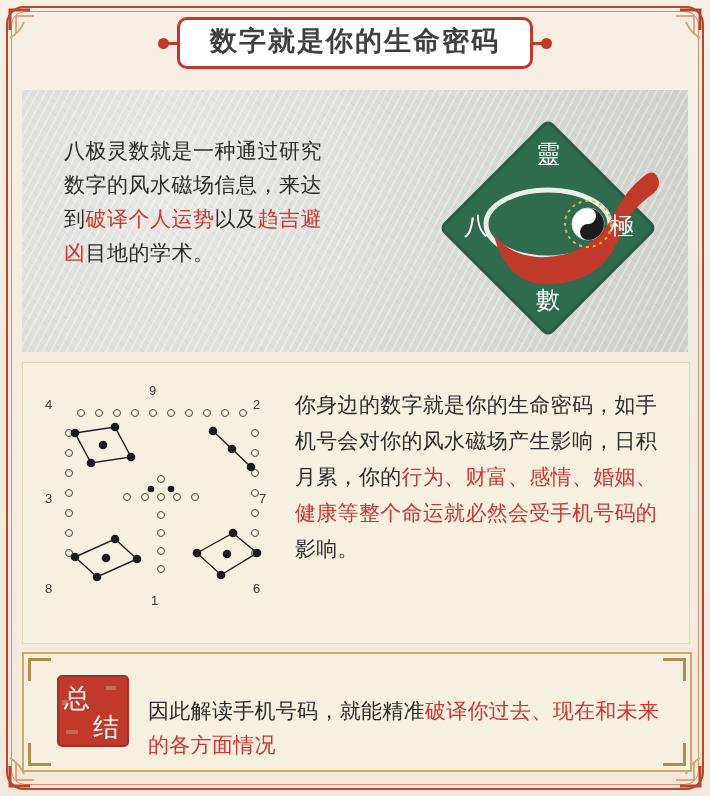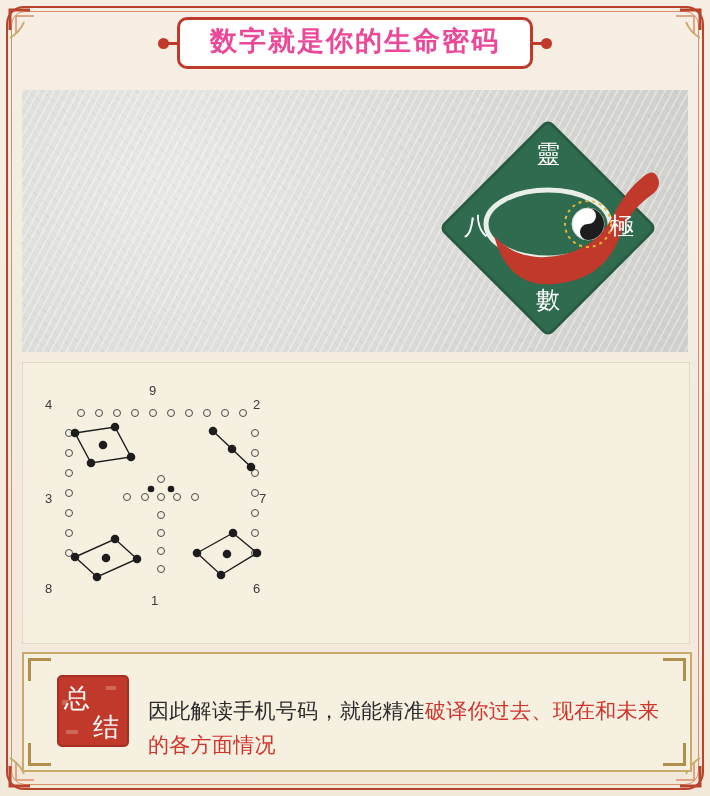--- a/index.html
+++ b/index.html
@@ -61,21 +61,21 @@
   .title-box {
     position: relative;
     border: 3px solid #c0392b;
     border-radius: 10px;
     background: #ffffff;
     padding: 7px 30px 9px 30px;
   }
   .title-box .title-text {
     font-size: 27px;
     font-weight: bold;
-    color: #ec4899;
+    color: #404040;
     letter-spacing: 2px;
     line-height: 1.1;
     white-space: nowrap;
   }
   .dot {
     position: absolute;
     width: 11px;
     height: 11px;
     background: #c0392b;
     border-radius: 50%;
@@ -247,20 +247,21 @@
     <div class="title-box">
       <span class="dot-bar bar-l"></span>
       <span class="dot-bar bar-r"></span>
       <span class="dot dot-l"></span>
       <span class="dot dot-r"></span>
       <div class="title-text">数字就是你的生命密码</div>
     </div>
   </div>
 
   <div class="panel-photo">
+    <div class="photo-text" id="intro-paragraph"><span>八极灵数就是一种通过研究数字的风水磁场信息，来达到</span><span class="hl">破译个人运势</span><span>以及</span><span class="hl">趋吉避凶</span><span>目地的学术。</span></div>
 
     <div class="diamond">
       <svg width="232" height="232" viewBox="0 0 232 232">
         <g transform="translate(116,116) rotate(45) translate(-76,-76)">
           <rect x="0" y="0" width="152" height="152" rx="6" fill="#2f6b4f"></rect>
           <rect x="0" y="0" width="152" height="152" rx="6" fill="none" stroke="#275b43" stroke-width="3"></rect>
         </g>
 
         <ellipse cx="116" cy="112" rx="62" ry="34" fill="none" stroke="#e9efe8" stroke-width="5"></ellipse>
 
@@ -373,20 +374,21 @@
             <text x="212" y="28">2</text>
             <text x="4" y="122">3</text>
             <text x="218" y="122">7</text>
             <text x="4" y="212">8</text>
             <text x="110" y="224">1</text>
             <text x="212" y="212">6</text>
           </g>
       </svg>
     </div>
 
+    <div class="cream-text" id="numbers-paragraph"><span>你身边的数字就是你的生命密码，如手机号会对你的风水磁场产生影响，日积月累，你的</span><span class="hl">行为、财富、感情、婚姻、健康等整个命运就必然会受手机号码的</span><span>影响。</span></div>
   </div>
 
   <div class="panel-concl">
     <span class="concl-corner cc-tl"></span>
     <span class="concl-corner cc-tr"></span>
     <span class="concl-corner cc-bl"></span>
     <span class="concl-corner cc-br"></span>
 
     <div class="seal">
       <svg width="74" height="74" viewBox="0 0 74 74" style="position:absolute;left:0;top:0;">

